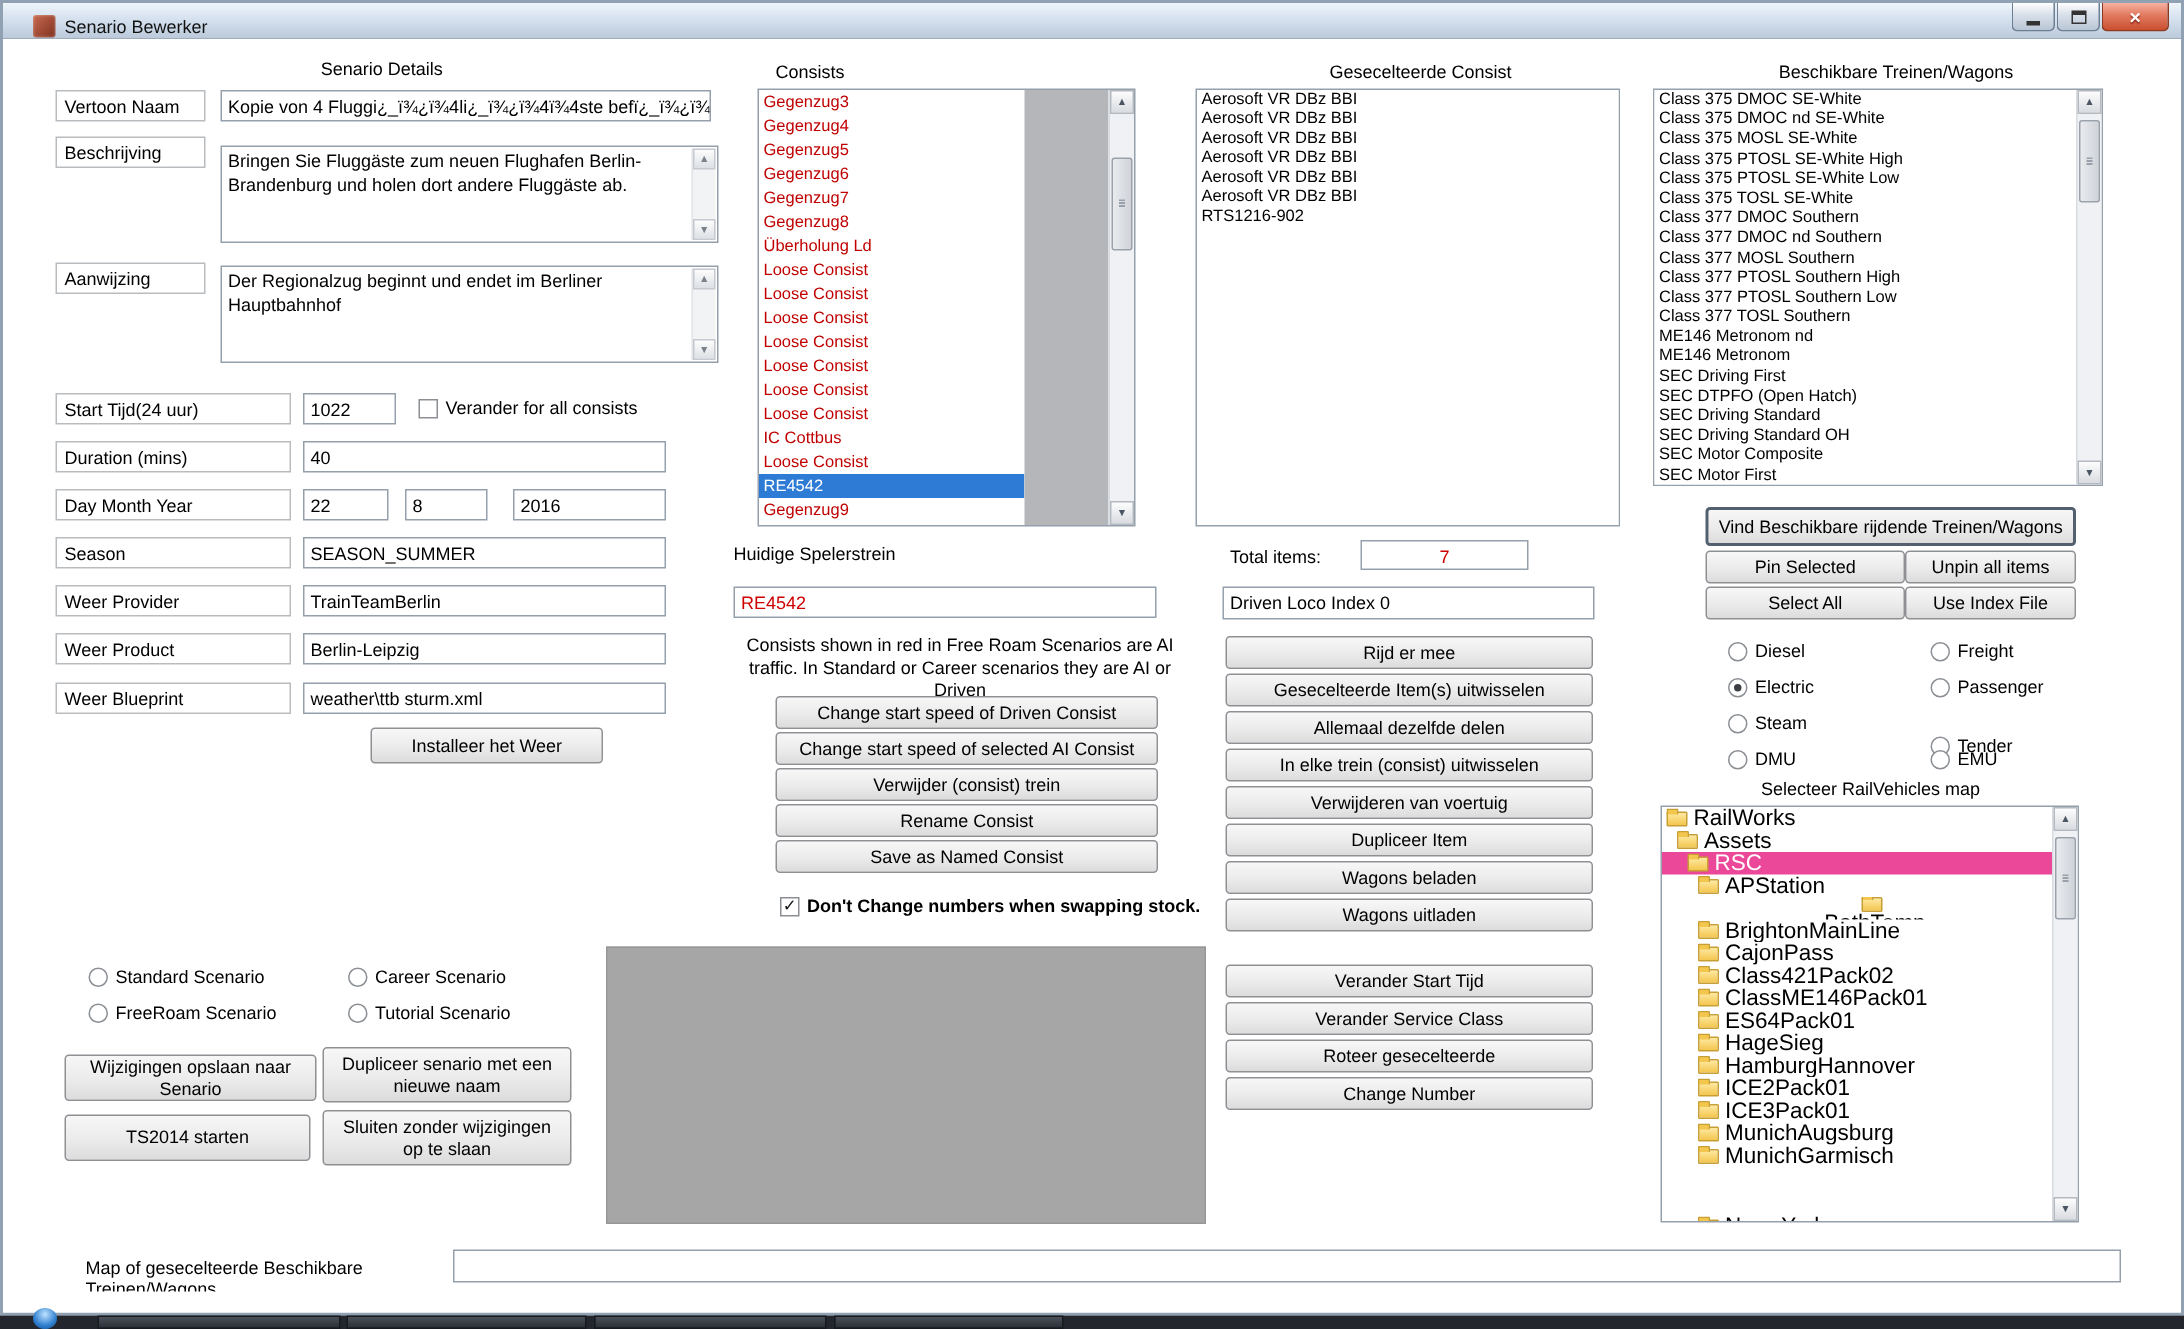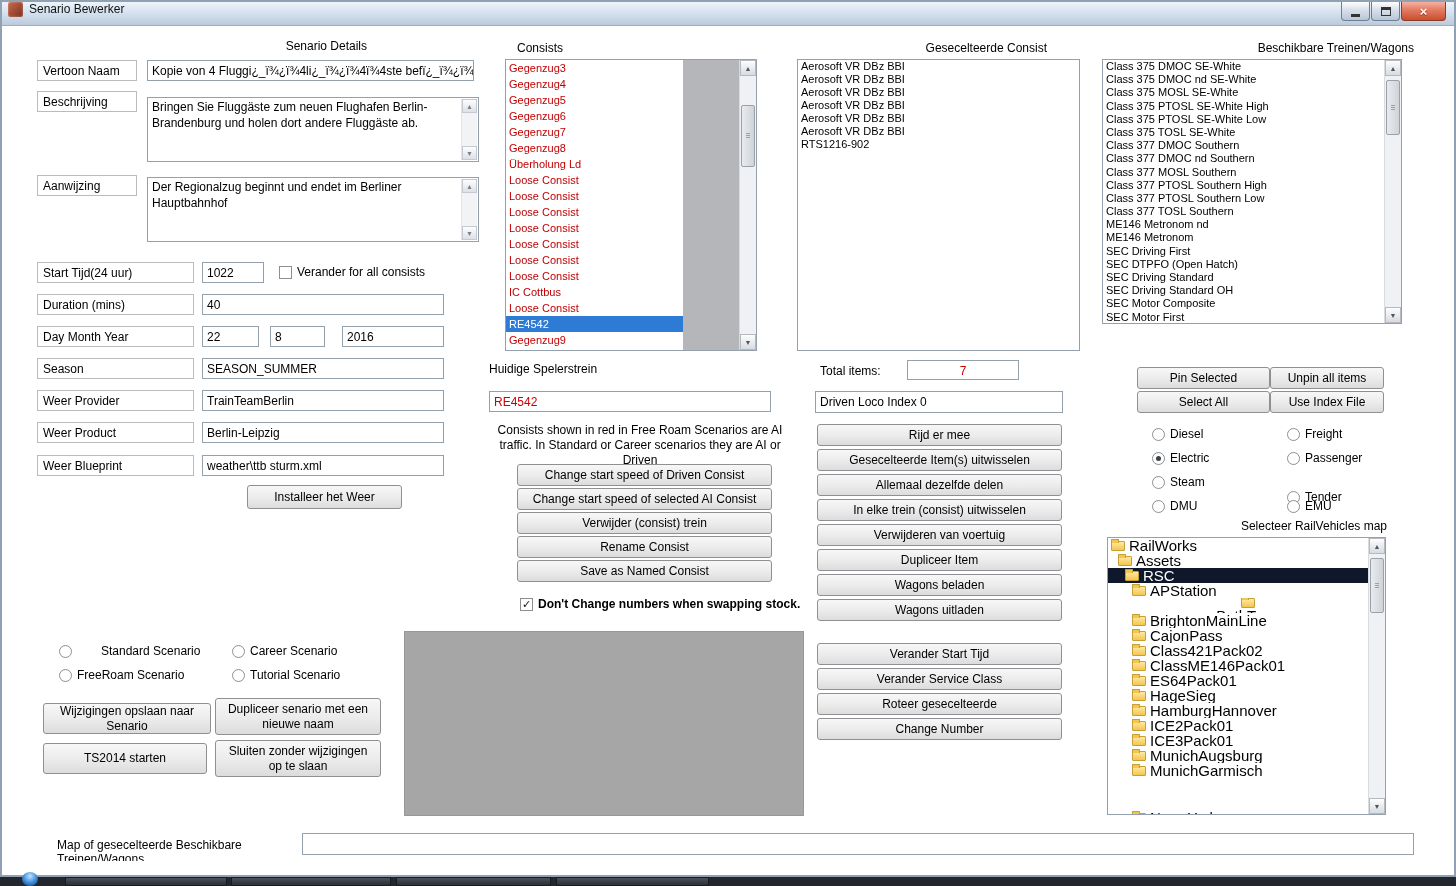--- a/index.html
+++ b/index.html
@@ -1,31 +1,31 @@
 <!DOCTYPE html>
 <html><head>
 <meta charset="utf-8">
 <style>
 *{margin:0;padding:0;box-sizing:border-box}
 html,body{width:1456px;height:886px}
 body{position:relative;font-family:"Liberation Sans",sans-serif;font-size:12px;color:#000;background:#fff;overflow:hidden}
 .window{position:absolute;left:0;top:0;right:0;height:877px;border:2px solid #8fa1b3;background:#fff}
-.titlebar{position:absolute;left:0;top:0;right:0;height:24px;background:linear-gradient(#eef4fa,#d6e2ef 45%,#bccadb);border-bottom:1px solid #9eadc0;display:flex;align-items:flex-start;padding-left:6px}
+.titlebar{position:absolute;left:0;top:0;right:0;height:24px;background:linear-gradient(#eef4fa,#d6e2ef 45%,#bccadb);border-bottom:1px solid #9eadc0;display:flex;align-items:flex-end;padding-left:20px}
 .app-icon{width:15px;height:15px;border-radius:2px;background:linear-gradient(135deg,#c96a4f,#7e3020);margin-right:6px;box-shadow:inset 0 0 2px rgba(255,255,255,.5)}
 .title{font-size:12px;color:#111}
 .caption-buttons{position:absolute;top:0;right:8px;display:flex;gap:1px}
 .cap{height:19px;border:1px solid #6c7f93;border-top:none;border-radius:0 0 4px 4px;background:linear-gradient(#fefefe,#d7dfe9 45%,#bac6d6);display:flex;align-items:center;justify-content:center}
 .cap.min{width:29px}.cap.max{width:29px}
 .cap.close{width:45px;background:linear-gradient(#f6b1a1,#e27a60 45%,#c94f2f);border-color:#8c3a22}
 .glyph-min{width:9px;height:3px;background:#333;margin-top:8px}
 .glyph-max{width:10px;height:9px;border:1px solid #333;border-top:3px solid #333}
 .cap .x{color:#fff;font-weight:bold;font-size:13px;line-height:1;text-shadow:0 1px 1px rgba(100,0,0,.6)}
 .form{position:absolute;left:0;top:25px;right:0;bottom:0;background:#fff}
 .heading{position:absolute;white-space:nowrap}
-.heading.ctr{text-align:right;white-space:normal}
+.heading.ctr{text-align:center;white-space:normal}
 .static{position:absolute}
 .center{text-align:center}
 .lbl{position:absolute;height:21px;border:1px solid #b9bcbf;background:#fff;padding:3px 5px;overflow:hidden;white-space:nowrap}
 .tb{position:absolute;height:21px;border:1px solid #94a0ac;background:#fff;padding:3px 4px;overflow:hidden;white-space:nowrap}
 .red-text{color:#cf0000}
 .tb-multi{position:absolute;border:1px solid #94a0ac;background:#fff}
 .tb-text{position:absolute;left:4px;top:2px;right:19px;bottom:2px;overflow:hidden;line-height:1.3}
 .mini-sb{position:absolute;top:1px;right:1px;bottom:1px;width:16px;background:#f2f3f5;border-left:1px solid #e2e4e8}
 .mini-sb .ar{position:absolute;left:0;right:0;height:14px;font-size:7px;color:#7a828c;display:flex;align-items:center;justify-content:center;background:linear-gradient(#fdfdfd,#dde0e5);border:1px solid #c6cad0}
 .mini-sb .ar.b{bottom:0}
@@ -47,21 +47,21 @@
 .sb-btn.b{bottom:0}
 .sb-thumb{position:absolute;left:1px;right:1px;background:linear-gradient(90deg,#e9ebee,#cfd3d9);border:1px solid #9aa1ab;border-radius:2px}
 .sb-thumb::after{content:"";position:absolute;left:4px;right:4px;top:50%;height:5px;margin-top:-3px;background:repeating-linear-gradient(#9aa1ab 0 1px,transparent 1px 2px)}
 .checkbox,.radio{position:absolute;display:flex;align-items:center;white-space:nowrap}
 .cb{display:inline-flex;width:13px;height:13px;border:1px solid #8b8f94;background:#fff;margin-right:5px;align-items:center;justify-content:center;font-size:11px;line-height:1;color:#111;flex:none}
 .rb{display:inline-block;width:13px;height:13px;border:1px solid #8b8f94;border-radius:50%;background:#fff;margin-right:5px;position:relative;flex:none}
 .rb.on::after{content:"";position:absolute;left:3px;top:3px;right:3px;bottom:3px;background:#3c3f43;border-radius:50%}
 .bold{font-weight:bold}
 .gray-panel{position:absolute;background:#a6a6a6;border:1px solid #979797}
 .trow{height:15px;line-height:15px;white-space:nowrap;overflow:hidden;display:flex;align-items:center;font-size:15px}
-.trow.sel{background:#0f172a;color:#fff}
+.trow.sel{background:#ec4899;color:#fff}
 .folder{display:inline-block;width:14px;height:10px;background:linear-gradient(#ffe9a2,#f3c64e);border:1px solid #c79f35;border-radius:1px;position:relative;margin-right:4px;flex:none}
 .folder::before{content:"";position:absolute;left:-1px;top:-3px;width:6px;height:3px;background:#f3c64e;border:1px solid #c79f35;border-bottom:none;border-radius:1px 1px 0 0}
 .taskbar{position:absolute;left:0;bottom:0;width:100%;height:9px;background:#23262c}
 .orb{position:absolute;left:22px;top:-5px;width:16px;height:14px;border-radius:50%;background:radial-gradient(circle at 50% 30%,#bfe3ff,#2f7fd0 60%,#134a86)}
 .task-btn{position:absolute;top:0;height:9px;background:linear-gradient(#4a505a,#2c3037);border:1px solid #171a1f}
 </style>
 </head>
 <body>
 
 <div class="window">
@@ -249,20 +249,21 @@
           <div class="row arow">SEC Motor Composite</div>
           <div class="row arow">SEC Motor First</div>
         </div>
       <div class="vsb">
         <div class="sb-btn">▲</div>
         <div class="sb-thumb" style="top:20px;height:55px"></div>
         <div class="sb-btn b">▼</div>
       </div>
     </div>
 
+    <div class="btn default" style="left:1135px;top:311px;width:247px;height:26px">Vind Beschikbare rijdende Treinen/Wagons</div>
     <div class="btn" style="left:1135px;top:340px;width:133px;height:22px">Pin Selected</div>
     <div class="btn" style="left:1268px;top:340px;width:114px;height:22px">Unpin all items</div>
     <div class="btn" style="left:1135px;top:364px;width:133px;height:22px">Select All</div>
     <div class="btn" style="left:1268px;top:364px;width:114px;height:22px">Use Index File</div>
 
     <div class="heading ctr" style="left:1105px;top:492px;width:280px">Selecteer RailVehicles map</div>
 
     <div class="listbox" style="left:1105px;top:510px;width:279px;height:278px">
       <div class="list-area" style="left:0;right:17px;width:auto">
           <div class="trow" style="padding-left: 3px;">
@@ -341,21 +342,21 @@
       <div class="vsb">
         <div class="sb-btn">▲</div>
         <div class="sb-thumb" style="top:20px;height:55px"></div>
         <div class="sb-btn b">▼</div>
       </div>
     </div>
 
     <div class="static" style="left:55px;top:812px;width:250px;height:22px;overflow:hidden;line-height:1.15">Map of gesecelteerde Beschikbare Treinen/Wagons</div>
     <div class="tb" style="left:300px;top:806px;width:1112px;height:22px"></div>
 
-  <label class="radio" style="left: 57px; top: 617px; gap: 24px;">
+  <label class="radio" style="left: 57px; top: 617px;">
         <span class="rb"></span>
         <span>Standard Scenario</span>
       </label>
       <label class="radio" style="left: 230px; top: 617px;">
         <span class="rb"></span>
         <span>Career Scenario</span>
       </label>
       <label class="radio" style="left: 57px; top: 641px;">
         <span class="rb"></span>
         <span>FreeRoam Scenario</span>

